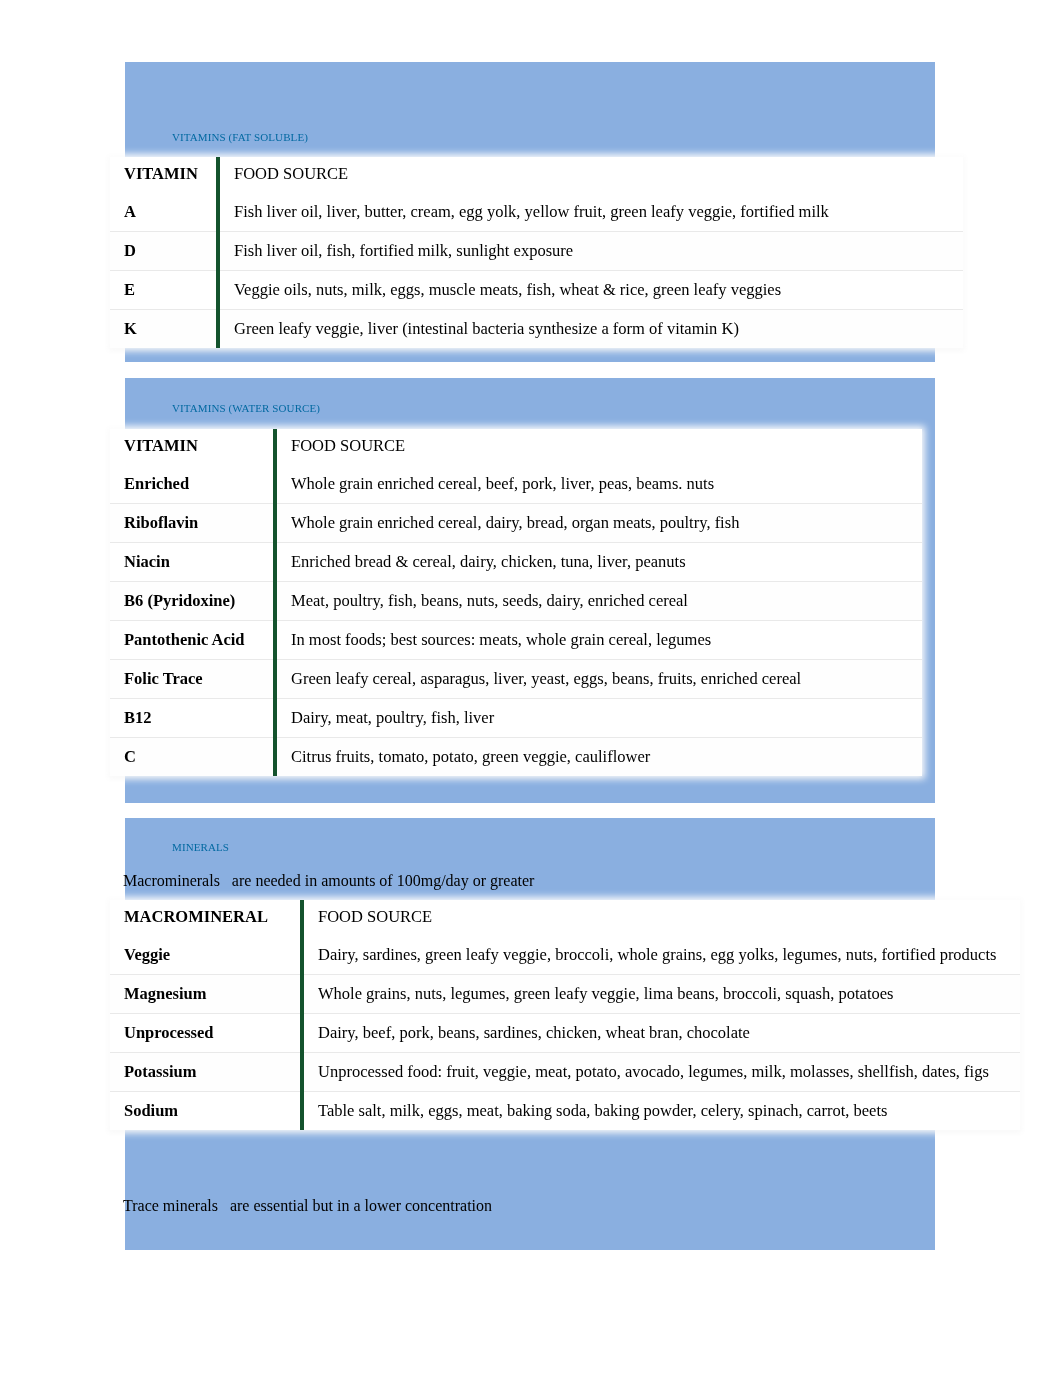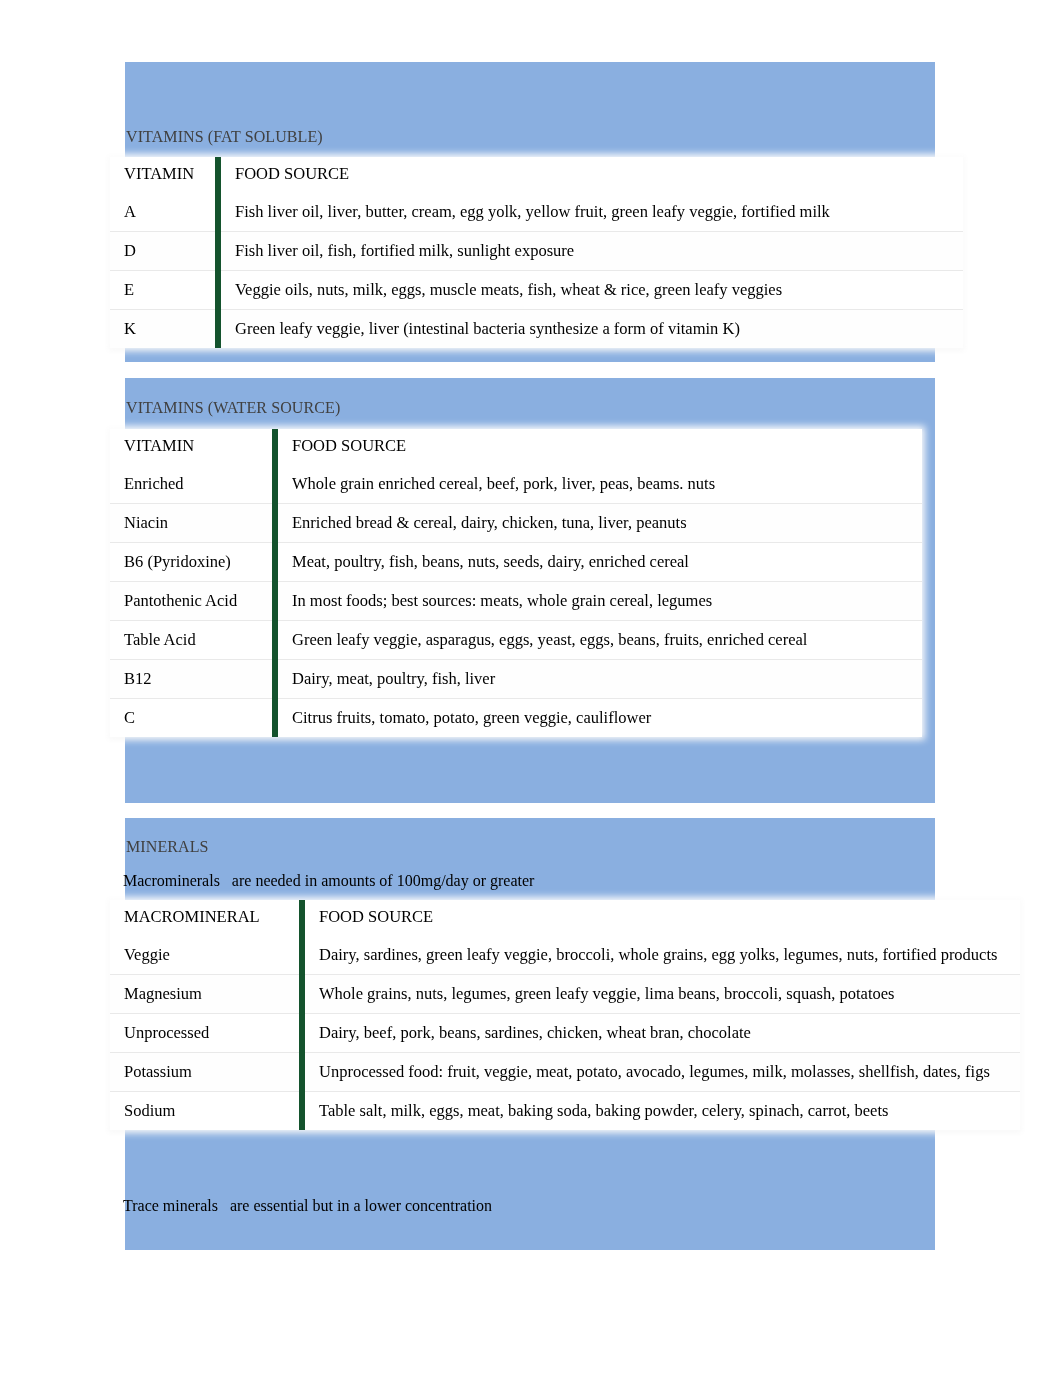--- a/index.html
+++ b/index.html
@@ -32,26 +32,27 @@
     left: 125px;
     width: 810px;
   }
   #band-fat     { top: 62px;  height: 300px; }
   #band-water   { top: 378px; height: 425px; }
   #band-mineral { top: 818px; height: 432px; }
 
   
   .section-heading {
     position: absolute;
-    font-size: 16px;
+    font-size: 11px;
     line-height: 20px;
     letter-spacing: 0.1px;
     white-space: nowrap;
-    color: #404040;
+    color: #0369a1;
     z-index: 6;
+    margin-left: 46px;
   }
   #heading-fat     { left: 126px; top: 127px; }
   #heading-water   { left: 126px; top: 398px; }
   #heading-mineral { left: 126px; top: 837px; }
 
   .band-note {
     position: absolute;
     font-size: 16px;
     line-height: 20px;
     white-space: pre;
@@ -87,21 +88,22 @@
     text-align: left;
     font-weight: normal;
     background: #ffffff;
     border-bottom: 1px solid #e9e9e9;
   }
   table.nutrient tr:last-child td,
   table.nutrient tr:last-child th {
     border-bottom: none;
   }
   table.nutrient .c-name {
-    border-right: 6px solid #14532d;
+    border-right: 4px solid #14532d;
+    font-weight: bold;
   }
   table.nutrient thead th {
     padding-top: 7px;
     padding-bottom: 9px;
   }
   
   table.nutrient tbody tr:nth-child(odd) td { background: #ffffff; }
   table.nutrient tbody tr:nth-child(even) td { background: #fefefe; }
 
   
@@ -156,34 +158,38 @@
           <th class="c-name">VITAMIN</th>
           <th class="c-src">FOOD SOURCE</th>
         </tr>
       </thead>
       <tbody>
         <tr>
           <td class="c-name">Enriched</td>
           <td class="c-src">Whole grain enriched cereal, beef, pork, liver, peas, beams. nuts</td>
         </tr>
         <tr>
+          <td class="c-name">Riboflavin</td>
+          <td class="c-src">Whole grain enriched cereal, dairy, bread, organ meats, poultry, fish</td>
+        </tr>
+        <tr>
           <td class="c-name">Niacin</td>
           <td class="c-src">Enriched bread &amp; cereal, dairy, chicken, tuna, liver, peanuts</td>
         </tr>
         <tr>
           <td class="c-name">B6 (Pyridoxine)</td>
           <td class="c-src">Meat, poultry, fish, beans, nuts, seeds, dairy, enriched cereal</td>
         </tr>
         <tr>
           <td class="c-name">Pantothenic Acid</td>
           <td class="c-src">In most foods; best sources: meats, whole grain cereal, legumes</td>
         </tr>
         <tr>
-          <td class="c-name">Table Acid</td>
-          <td class="c-src">Green leafy veggie, asparagus, eggs, yeast, eggs, beans, fruits, enriched cereal</td>
+          <td class="c-name">Folic Trace</td>
+          <td class="c-src">Green leafy cereal, asparagus, liver, yeast, eggs, beans, fruits, enriched cereal</td>
         </tr>
         <tr>
           <td class="c-name">B12</td>
           <td class="c-src">Dairy, meat, poultry, fish, liver</td>
         </tr>
         <tr>
           <td class="c-name">C</td>
           <td class="c-src">Citrus fruits, tomato, potato, green veggie, cauliflower</td>
         </tr>
       </tbody>

